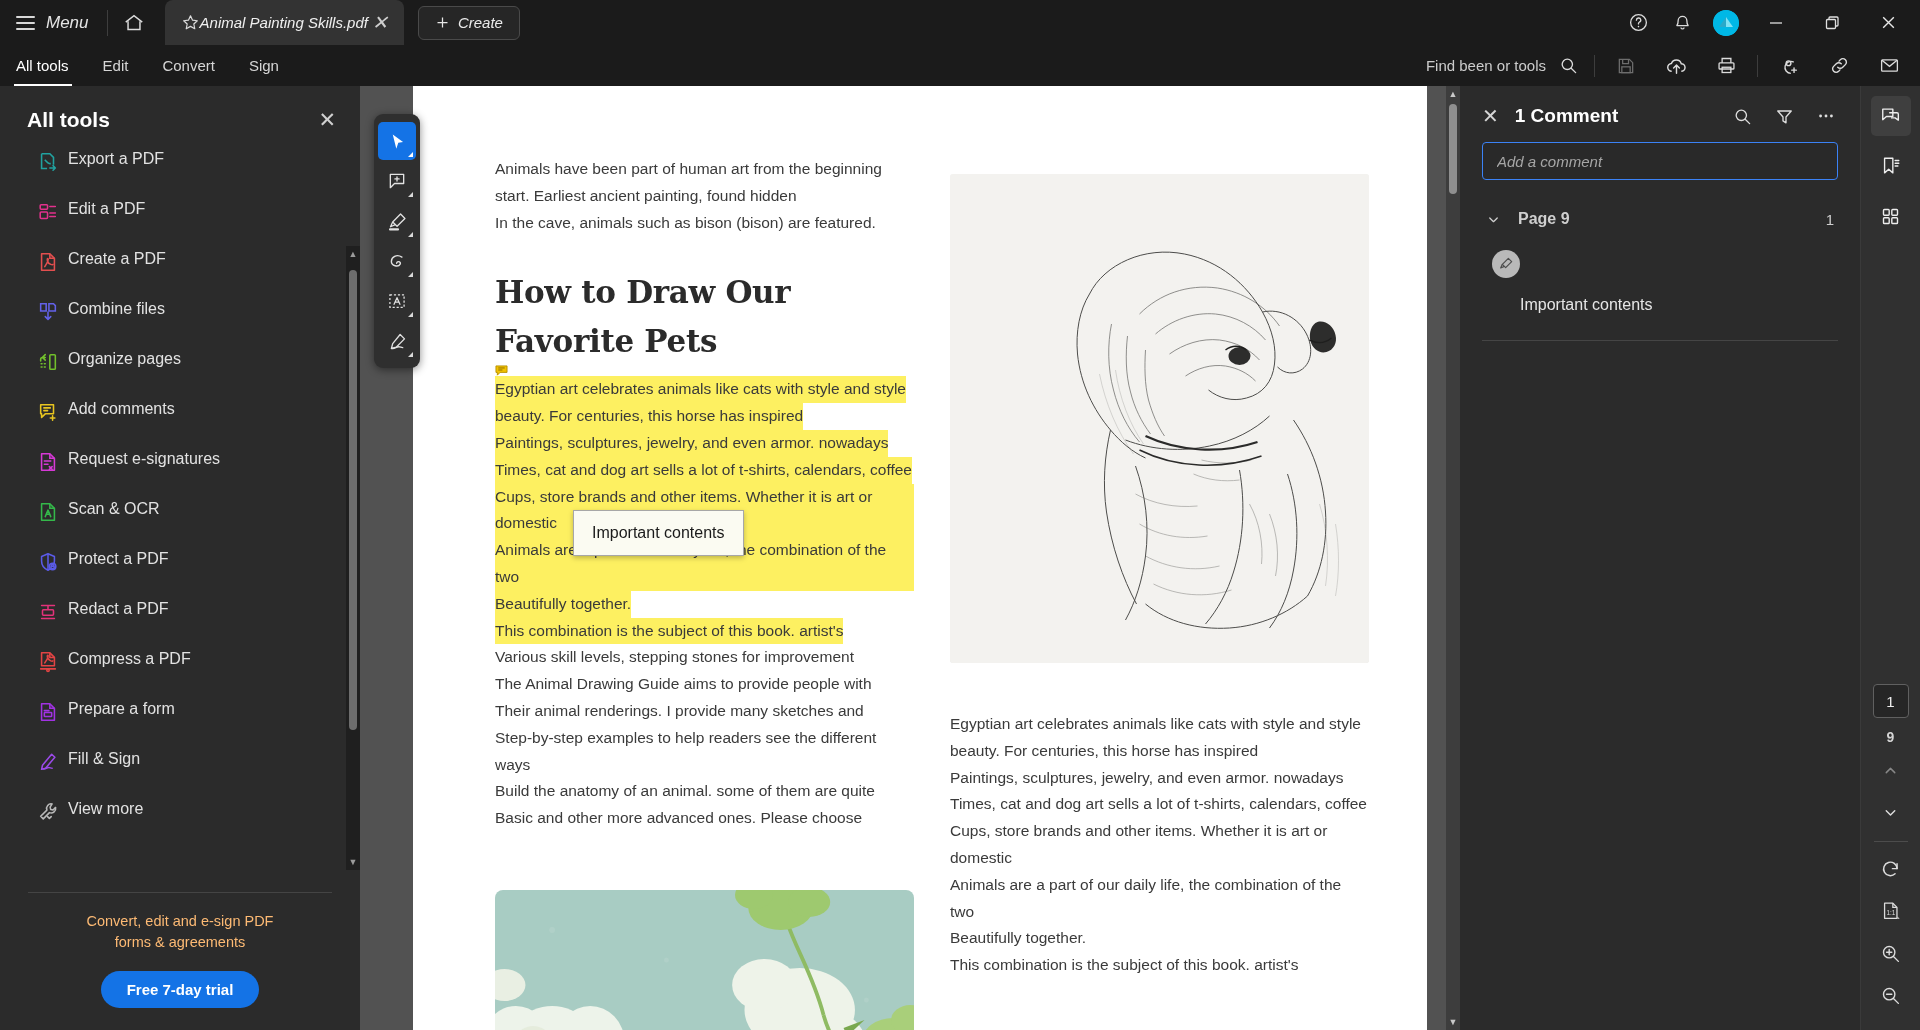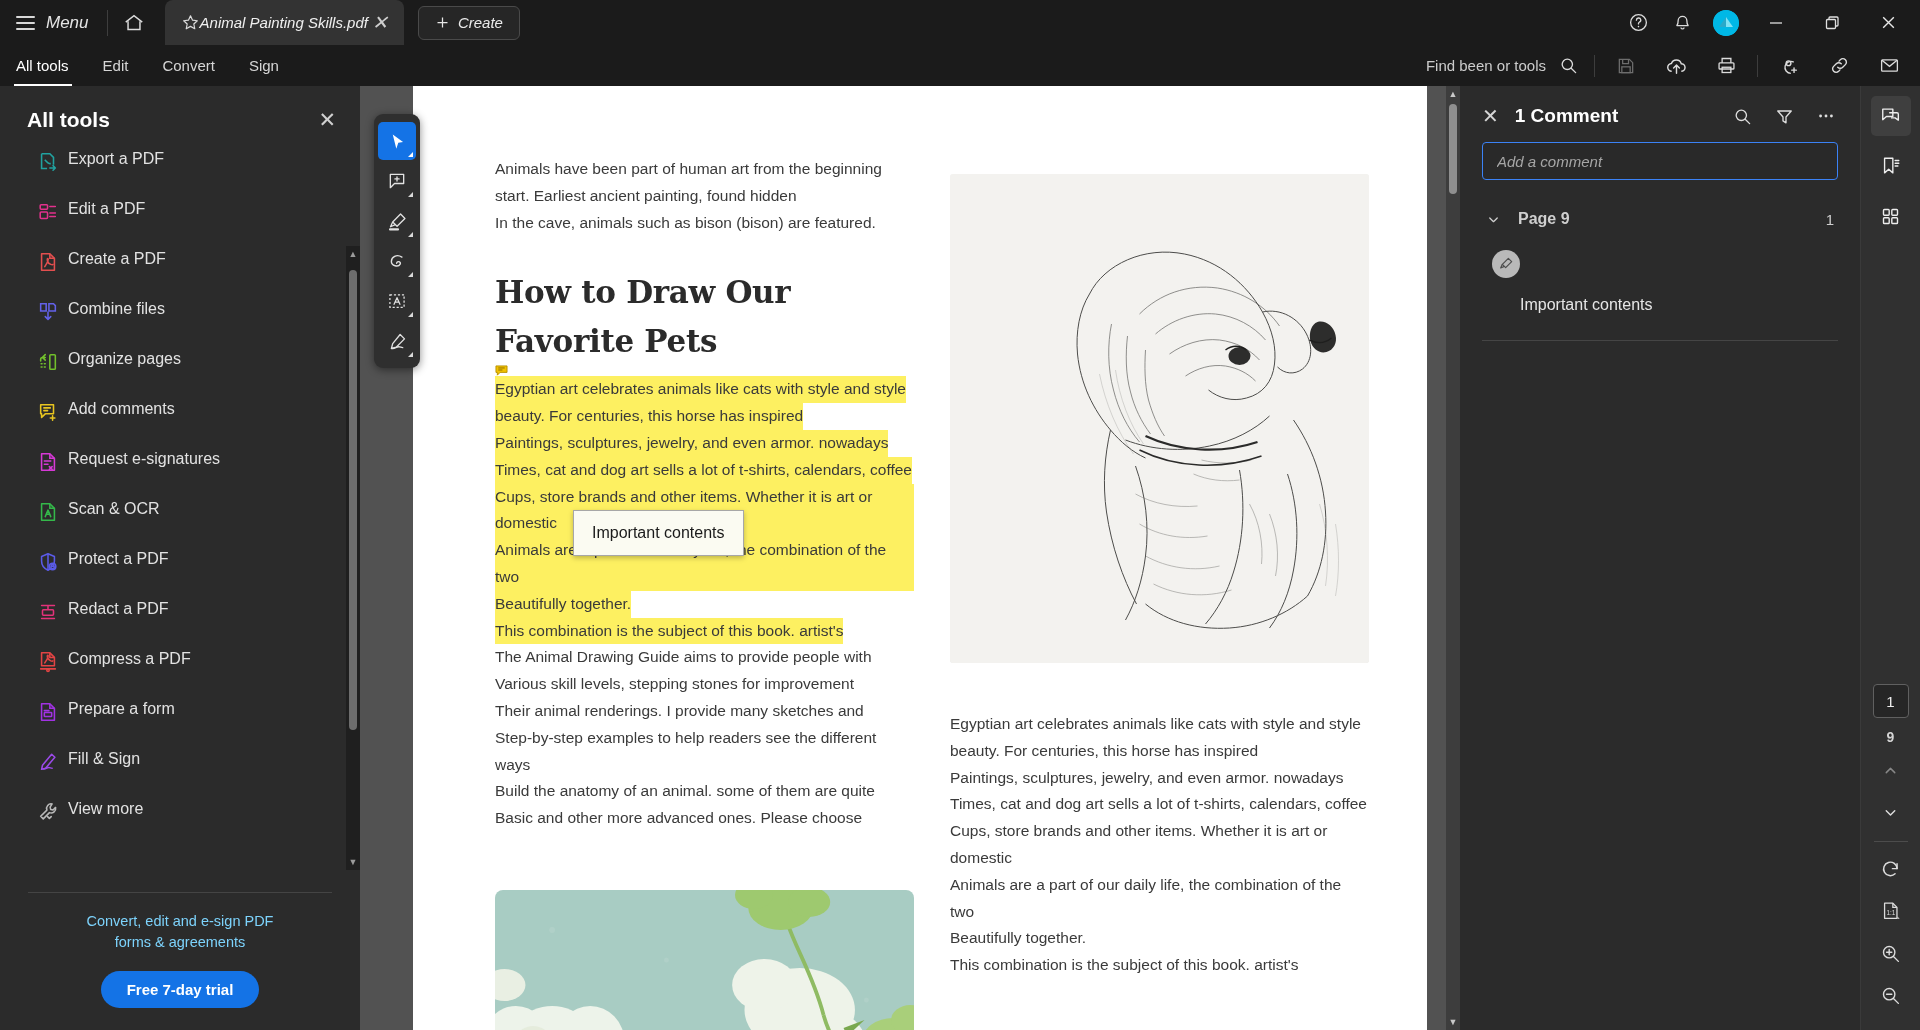--- a/index.html
+++ b/index.html
@@ -79,21 +79,21 @@
   .lp-title { font-size: 21px; font-weight: bold; color: #ffffff; }
   .lp-close { margin-left: auto; font-size: 21px; color: #d0d0d0; cursor: pointer; line-height: 1; padding: 4px; }
   .lp-list { flex: 1; overflow: hidden; padding-top: 6px; }
   .tool-item {
     display: flex; align-items: flex-start; gap: 8px; height: 50px; padding: 0 20px 0 36px; cursor: pointer;
   }
   .tool-ico { width: 24px; height: 24px; flex: 0 0 24px; display: flex; align-items: center; justify-content: center; }
   .tool-label { font-size: 16px; color: #e2e2e2; white-space: nowrap; }
   .lp-divider { height: 1px; background: #444; margin: 6px 28px 0 28px; }
   .lp-promo { padding: 18px 30px 22px; text-align: center; }
-  .promo-text { font-size: 14.5px; color: #7dd3fc; line-height: 1.45; }
+  .promo-text { font-size: 14.5px; color: #fdba74; line-height: 1.45; }
   .promo-btn {
     margin: 18px auto 0; display: block; background: #1473e6; color: #fff; border: none;
     border-radius: 20px; padding: 10px 26px; font-size: 15px; font-weight: bold; cursor: pointer;
     font-family: "Liberation Sans", sans-serif;
   }
   
   .lp-scroll {
     position: absolute; right: 0; top: 160px; bottom: 160px; width: 14px; background: #1f1f1f;
   }
   .lp-scroll .arrow { width: 14px; height: 16px; display: flex; align-items: center; justify-content: center; color: #9b9b9b; font-size: 9px; }
@@ -609,22 +609,22 @@
                 <p class="doc-p">
                     <span class="hl hl-line">Beautifully together.</span>
                   </p>
                 <p class="doc-p">
                     <span class="hl hl-line">This combination is the subject of this book. artist's</span>
                   </p>
 
                 <div class="tooltip" style="left:78px;top:134px;">Important contents</div>
               </div>
 
+              <p class="doc-p">Various skill levels, stepping stones for improvement</p>
               <p class="doc-p">The Animal Drawing Guide aims to provide people with</p>
-              <p class="doc-p">Various skill levels, stepping stones for improvement</p>
               <p class="doc-p">Their animal renderings. I provide many sketches and</p>
               <p class="doc-p">Step-by-step examples to help readers see the different ways</p>
               <p class="doc-p">Build the anatomy of an animal. some of them are quite</p>
               <p class="doc-p">Basic and other more advanced ones. Please choose</p>
 
               <div class="photo-card" style="margin-top:58px;height:230px;">
                 <svg width="100%" height="230" viewBox="0 0 440 230" preserveAspectRatio="none">
                   <rect width="440" height="230" fill="#a8ccc3"></rect>
                   <g fill="#b9d5cd" opacity=".5">
                     <circle cx="60" cy="40" r="3"></circle>

